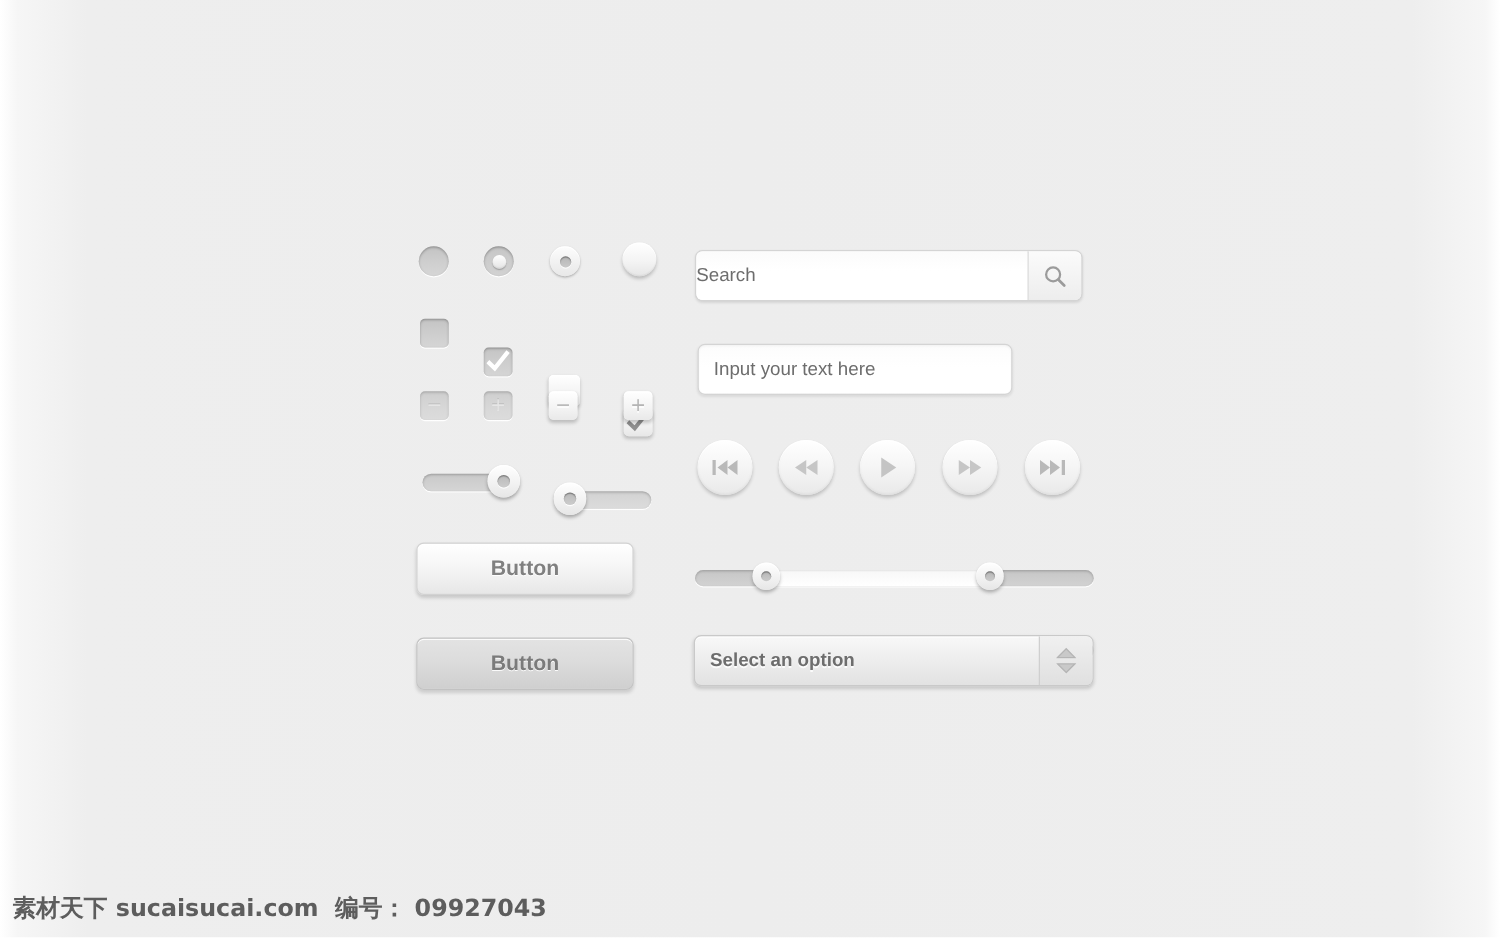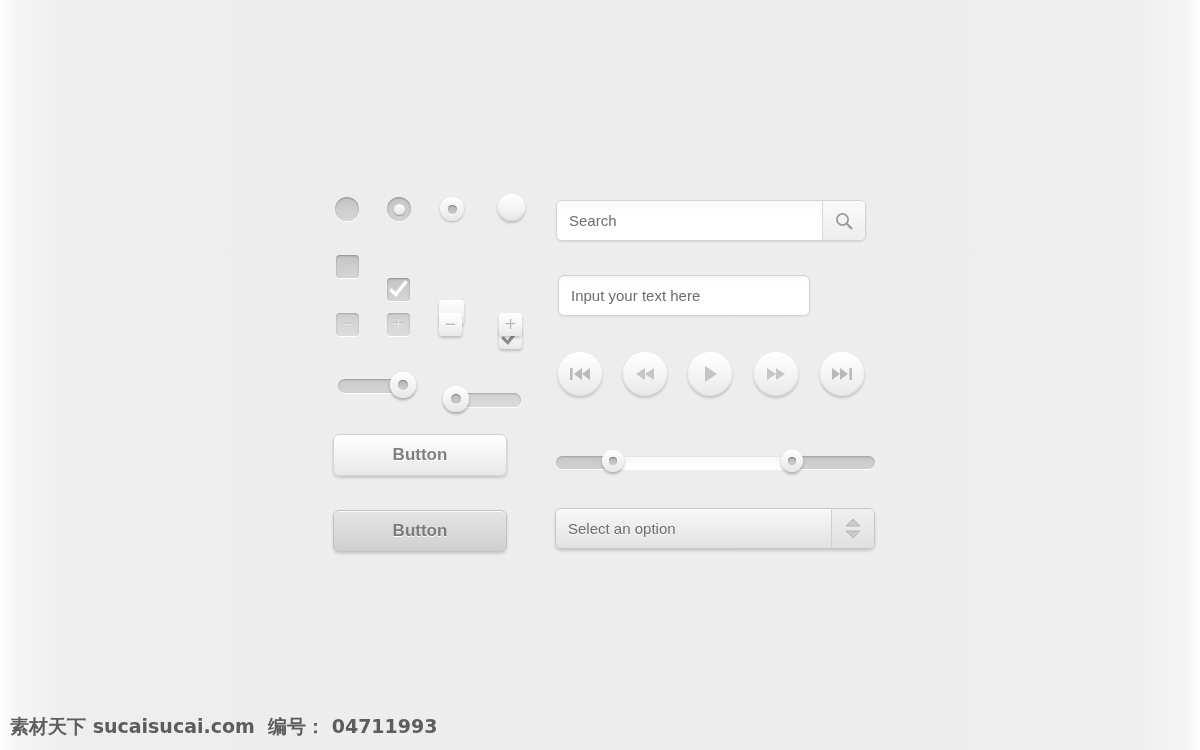--- a/index.html
+++ b/index.html
@@ -165,21 +165,20 @@
     display: flex;
     box-sizing: border-box;
     border: 1px solid #d4d4d4;
     background: #ffffff;
     box-shadow: 0 1px 2px rgba(0,0,0,.1), inset 0 1px 2px rgba(0,0,0,.05);
     overflow: hidden;
   }
   .searchwrap .field {
     flex: 1 1 auto;
     display: flex; align-items: center;
-    padding-left: 12px;
     font-size: 15px;
     color: #6d6d6d;
     background: linear-gradient(to bottom, #fbfbfb, #ffffff 40%, #ffffff);
   }
   .searchwrap .sbtn {
     width: 42px;
     display: flex; align-items: center; justify-content: center;
     border-left: 1px solid #d9d9d9;
     background: linear-gradient(to bottom, #fbfbfb, #ededed);
   }
@@ -259,20 +258,21 @@
   
   .selectwrap {
     width: 320px; height: 41px;
     border-radius: 6px;
     box-sizing: border-box;
     border: 1px solid #c9c9c9;
     display: flex;
     overflow: hidden;
     background: linear-gradient(to bottom, #f8f8f8, #ededed 50%, #e2e2e2);
     box-shadow: 0 2px 3px rgba(0,0,0,.16), inset 0 1px 0 rgba(255,255,255,.9);
+    font-weight: bold;
   }
   .selectwrap .sval {
     flex: 1 1 auto;
     display: flex; align-items: center;
     padding-left: 12px;
     font-size: 15px;
     color: #6d6d6d;
     text-shadow: 0 1px 0 rgba(255,255,255,.8);
   }
   .selectwrap .stepper {
@@ -436,16 +436,16 @@
       <svg width="16" height="9" viewBox="0 0 16 9">
         <polygon points="8,8 1,1 15,1" fill="#c9c9c9" stroke="#b5b5b5" stroke-width="1"></polygon>
       </svg>
     </div>
   </div>
 
   <div class="footer">
     <span>素材天下</span>
     <span class="lat">sucaisucai.com</span>
     &nbsp;<span>编号：</span>
-    <span class="lat">04711993</span>
+    <span class="lat">09927043</span>
   </div>
 
 </div>
 
 </body></html>

